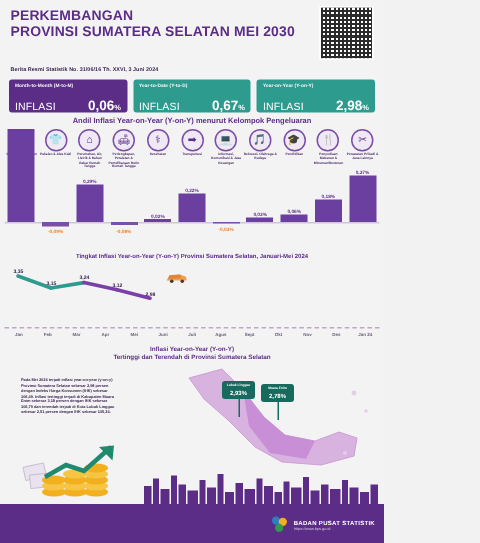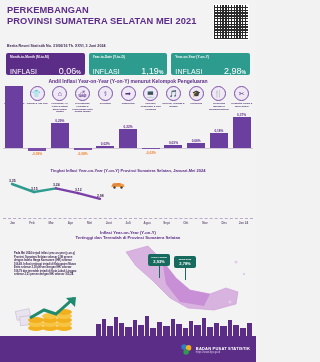--- a/index.html
+++ b/index.html
@@ -34,21 +34,21 @@
 
   
   .stats{position:absolute;left:6px;top:53px;width:244px;height:22px;display:flex;gap:4px;}
   .stat{flex:1;border-radius:2px;position:relative;padding:2px 4px;box-sizing:border-box;}
   .stat.s1{background:#5b2d87;}
   .stat.s2{background:#2e9b8f;}
   .stat.s3{background:#2e9b8f;}
   .stat .cap{font-size:3.2px;color:#ffffff;font-weight:bold;opacity:.95;letter-spacing:.05px;}
   .stat .row{display:flex;align-items:baseline;justify-content:space-between;margin-top:1px;}
   .stat .lab{font-size:7px;color:#ffffff;letter-spacing:.1px;}
-  .stat .val{font-size:9px;color:#ffffff;font-weight:normal;text-align:center;}
+  .stat .val{font-size:9px;color:#ffffff;font-weight:bold;text-align:center;}
   .stat .pct{font-size:5px;color:#ffffff;font-weight:bold;}
 
   
   .andil{position:absolute;left:0;top:77px;width:256px;height:92px;}
   .andil-title{
     position:absolute;left:0;right:0;top:1px;text-align:center;
     font-size:5px;color:#5b2d87;font-weight:bold;
   }
   .cats{position:absolute;left:3px;top:9px;width:250px;display:flex;}
   .cat{flex:1;display:flex;flex-direction:column;align-items:center;}
@@ -107,39 +107,39 @@
   .coins{position:absolute;left:14px;bottom:28px;width:72px;height:38px;}
 </style>
 </head>
 <body>
 
 <div class="page">
 
   <div class="header">
     <div class="title">
       <div>PERKEMBANGAN</div>
-      <div>PROVINSI SUMATERA SELATAN MEI 2021</div>
+      <div>PROVINSI SUMATERA SELATAN MEI 2030</div>
     </div>
     <div class="subtitle">Berita Resmi Statistik No. 31/06/16 Th. XXVI, 3 Juni 2024</div>
     <div class="qr"></div>
   </div>
 
   <div class="stats">
     <div class="stat s1">
       <div class="cap">Month-to-Month (M-to-M)</div>
       <div class="row">
         <span class="lab">INFLASI</span>
         <span><span class="val">0,06</span><span class="pct">%</span></span>
       </div>
     </div>
     <div class="stat s2">
       <div class="cap">Year-to-Date (Y-to-D)</div>
       <div class="row">
         <span class="lab">INFLASI</span>
-        <span><span class="val">1,19</span><span class="pct">%</span></span>
+        <span><span class="val">0,67</span><span class="pct">%</span></span>
       </div>
     </div>
     <div class="stat s3">
       <div class="cap">Year-on-Year (Y-on-Y)</div>
       <div class="row">
         <span class="lab">INFLASI</span>
         <span><span class="val">2,98</span><span class="pct">%</span></span>
       </div>
     </div>
   </div>

